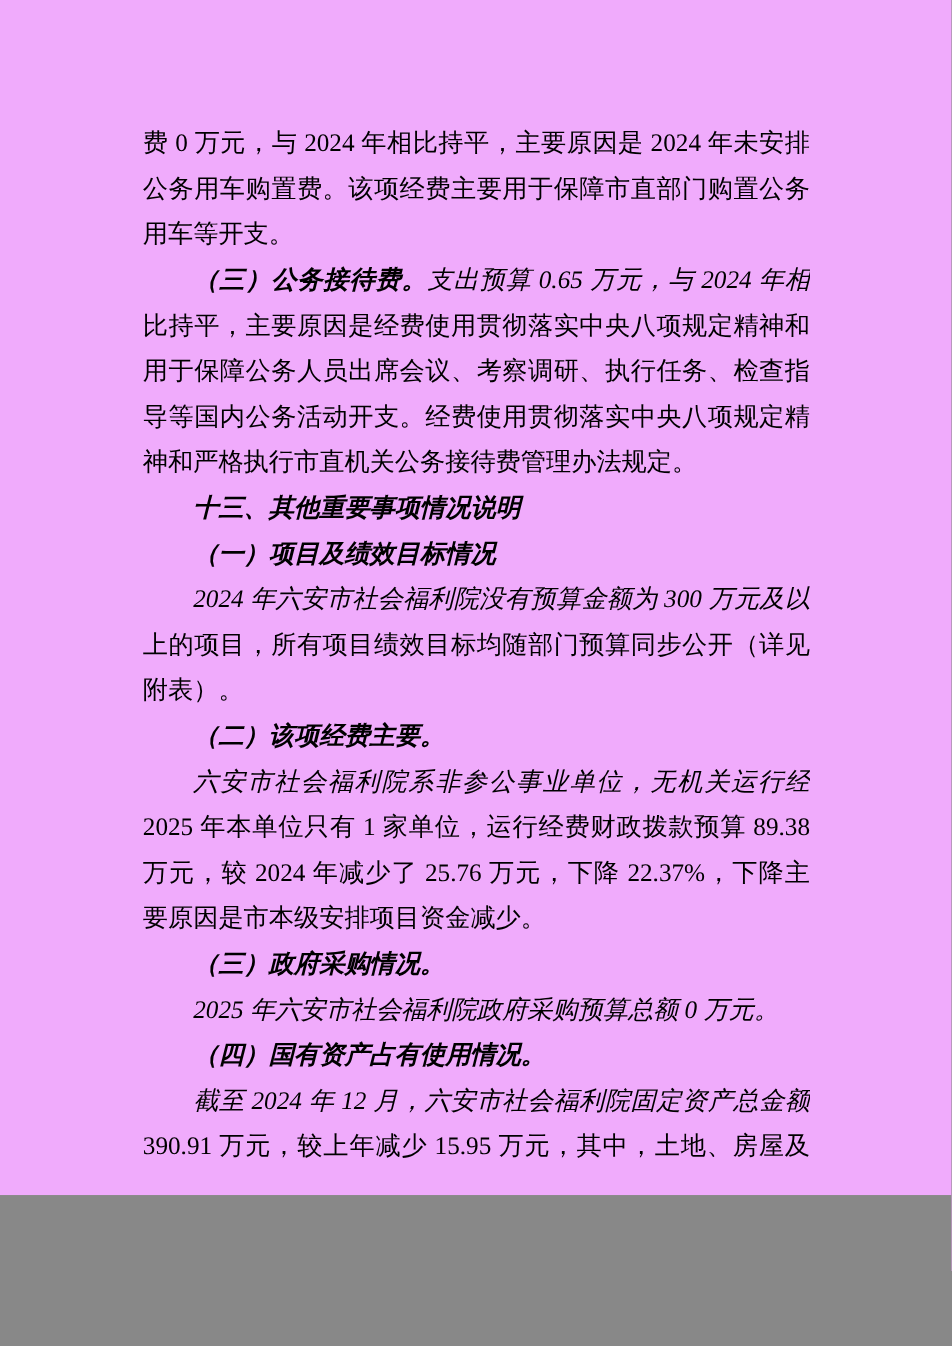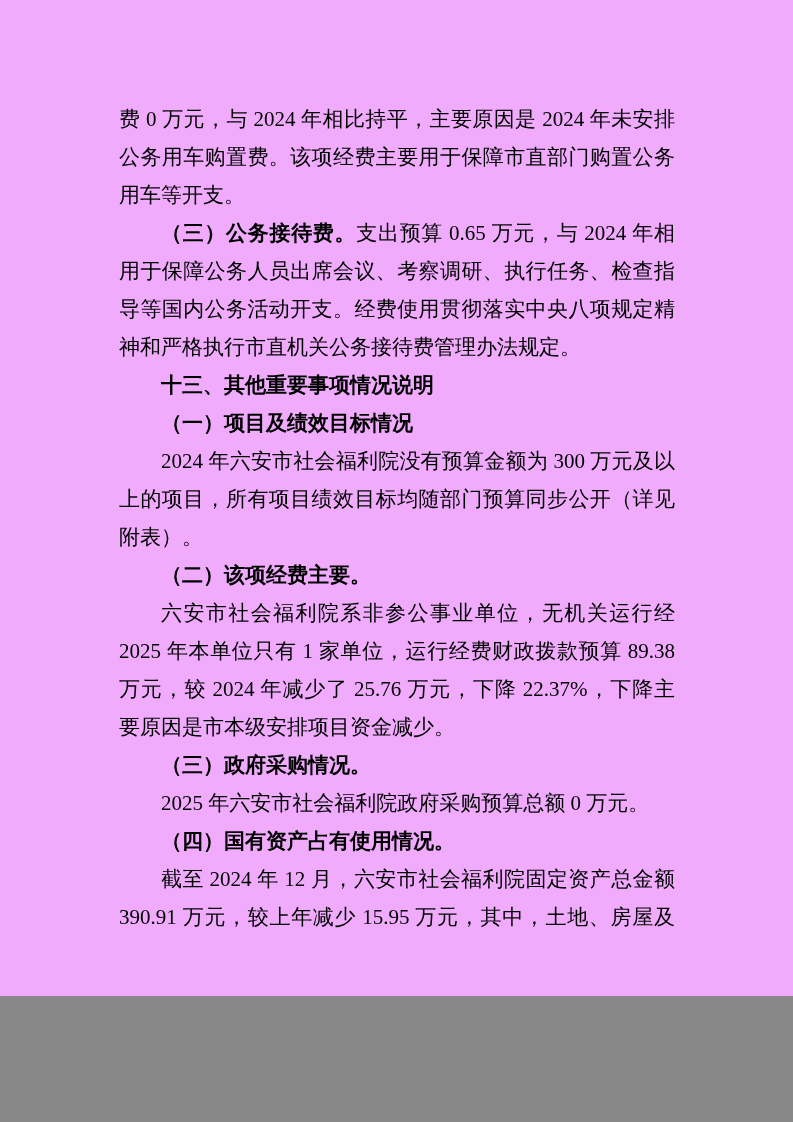--- a/index.html
+++ b/index.html
@@ -28,20 +28,21 @@
     font-size: 21px;
     text-align: justify;
     text-align-last: left;
     overflow: hidden;
   }
   .line.fill {
     text-align-last: justify;
   }
   .line.indent {
     text-indent: 42px;
+    font-style: italic;
   }
   .seg-bold {
     font-weight: bold;
     font-family: "Liberation Sans", "DejaVu Sans", sans-serif;
   }
   .seg-plain {
     font-weight: normal;
   }
   .page-footer {
     position: absolute;
@@ -56,20 +57,21 @@
 </style>
 </head>
 <body>
 
 <div class="page">
   <div class="doc-body">
       <div class="line fill"><span class="seg-plain">费 0 万元，与 2024 年相比持平，主要原因是 2024 年未安排</span></div>
       <div class="line fill"><span class="seg-plain">公务用车购置费。该项经费主要用于保障市直部门购置公务</span></div>
       <div class="line"><span class="seg-plain">用车等开支。</span></div>
       <div class="line fill indent"><span class="seg-bold">（三）公务接待费。</span><span class="seg-plain">支出预算 0.65 万元，与 2024 年相</span></div>
+      <div class="line fill"><span class="seg-plain">比持平，主要原因是经费使用贯彻落实中央八项规定精神和</span></div>
       <div class="line fill"><span class="seg-plain">用于保障公务人员出席会议、考察调研、执行任务、检查指</span></div>
       <div class="line fill"><span class="seg-plain">导等国内公务活动开支。经费使用贯彻落实中央八项规定精</span></div>
       <div class="line"><span class="seg-plain">神和严格执行市直机关公务接待费管理办法规定。</span></div>
       <div class="line indent"><span class="seg-bold">十三、其他重要事项情况说明</span></div>
       <div class="line indent"><span class="seg-bold">（一）项目及绩效目标情况</span></div>
       <div class="line fill indent"><span class="seg-plain">2024 年六安市社会福利院没有预算金额为 300 万元及以</span></div>
       <div class="line fill"><span class="seg-plain">上的项目，所有项目绩效目标均随部门预算同步公开（详见</span></div>
       <div class="line"><span class="seg-plain">附表）。</span></div>
       <div class="line indent"><span class="seg-bold">（二）该项经费主要。</span></div>
       <div class="line fill indent"><span class="seg-plain">六安市社会福利院系非参公事业单位，无机关运行经费。</span></div>

